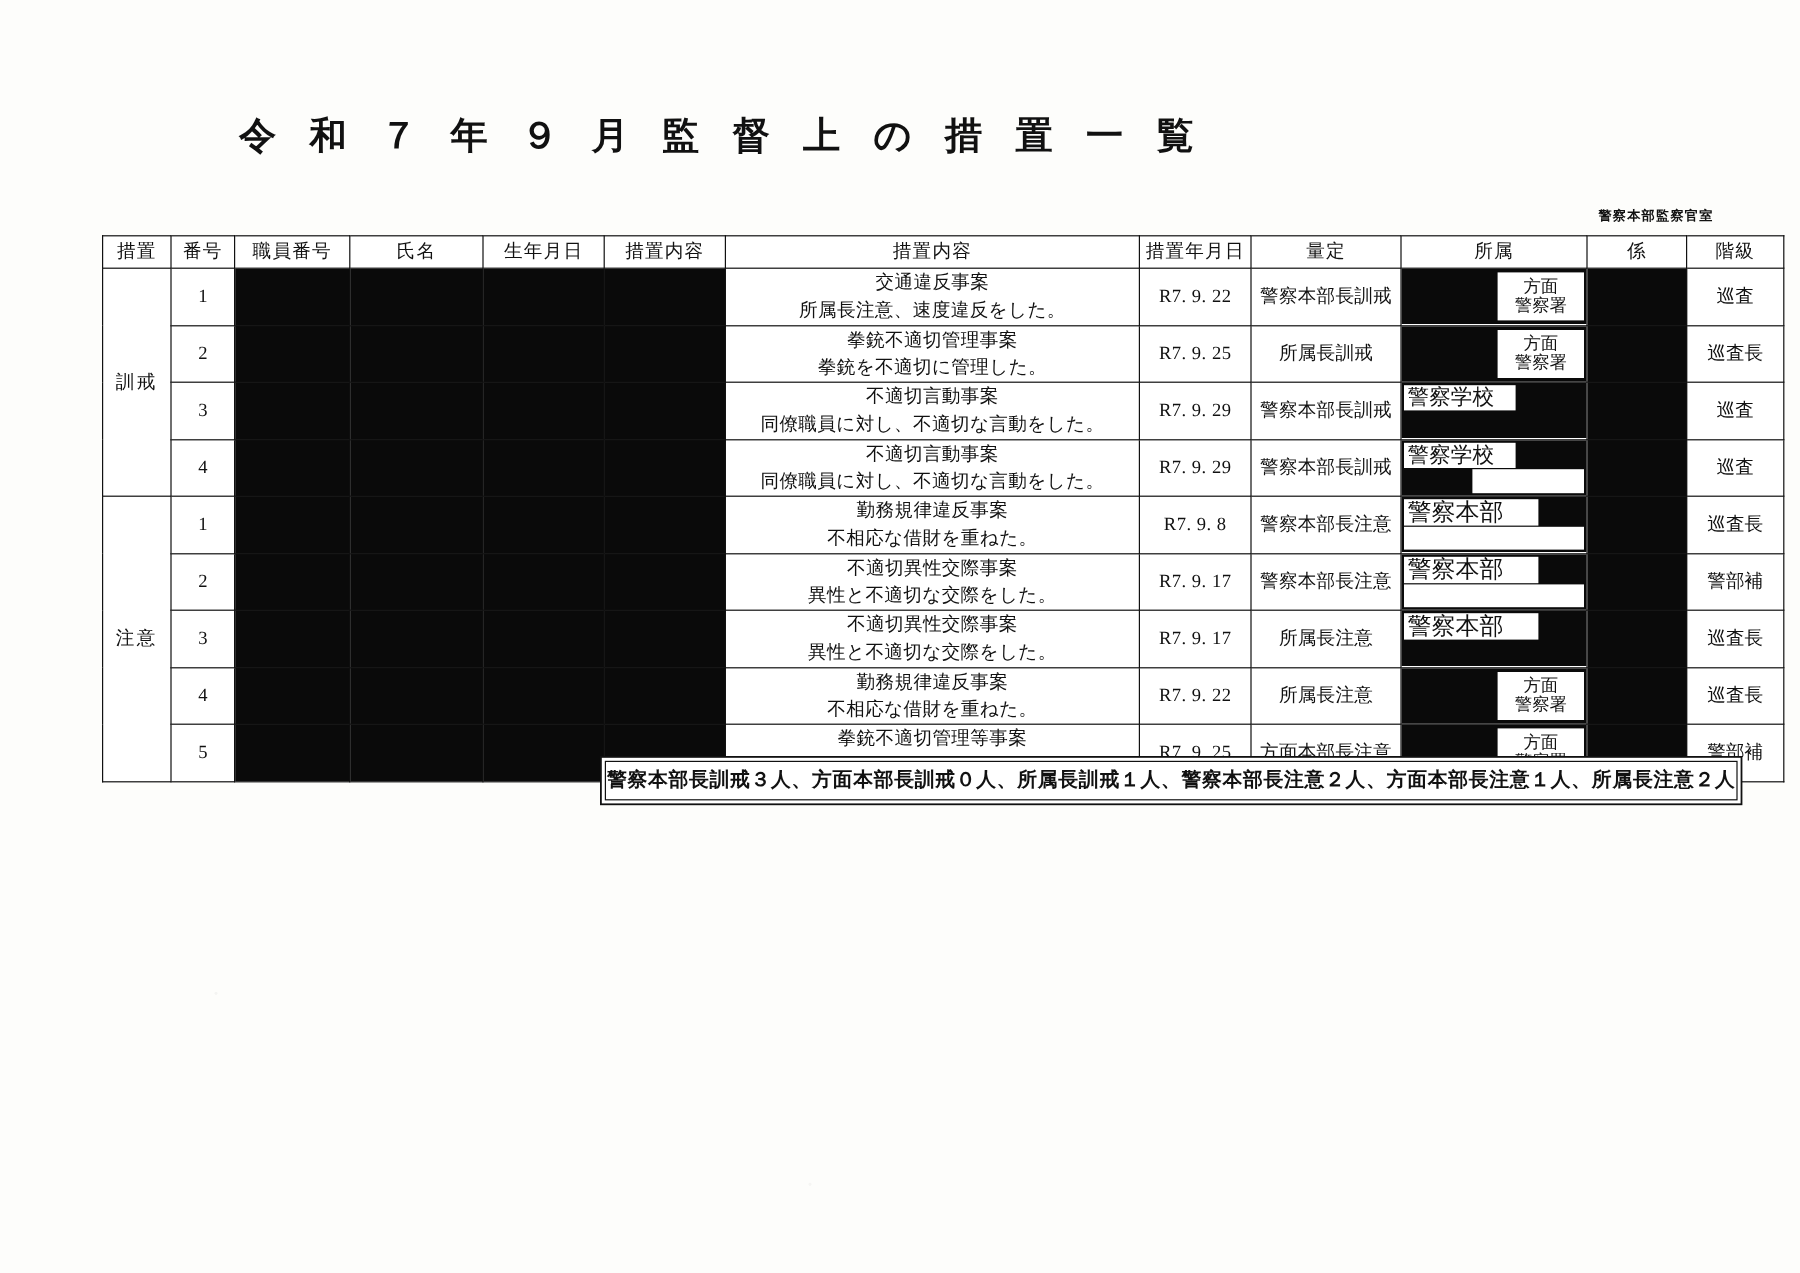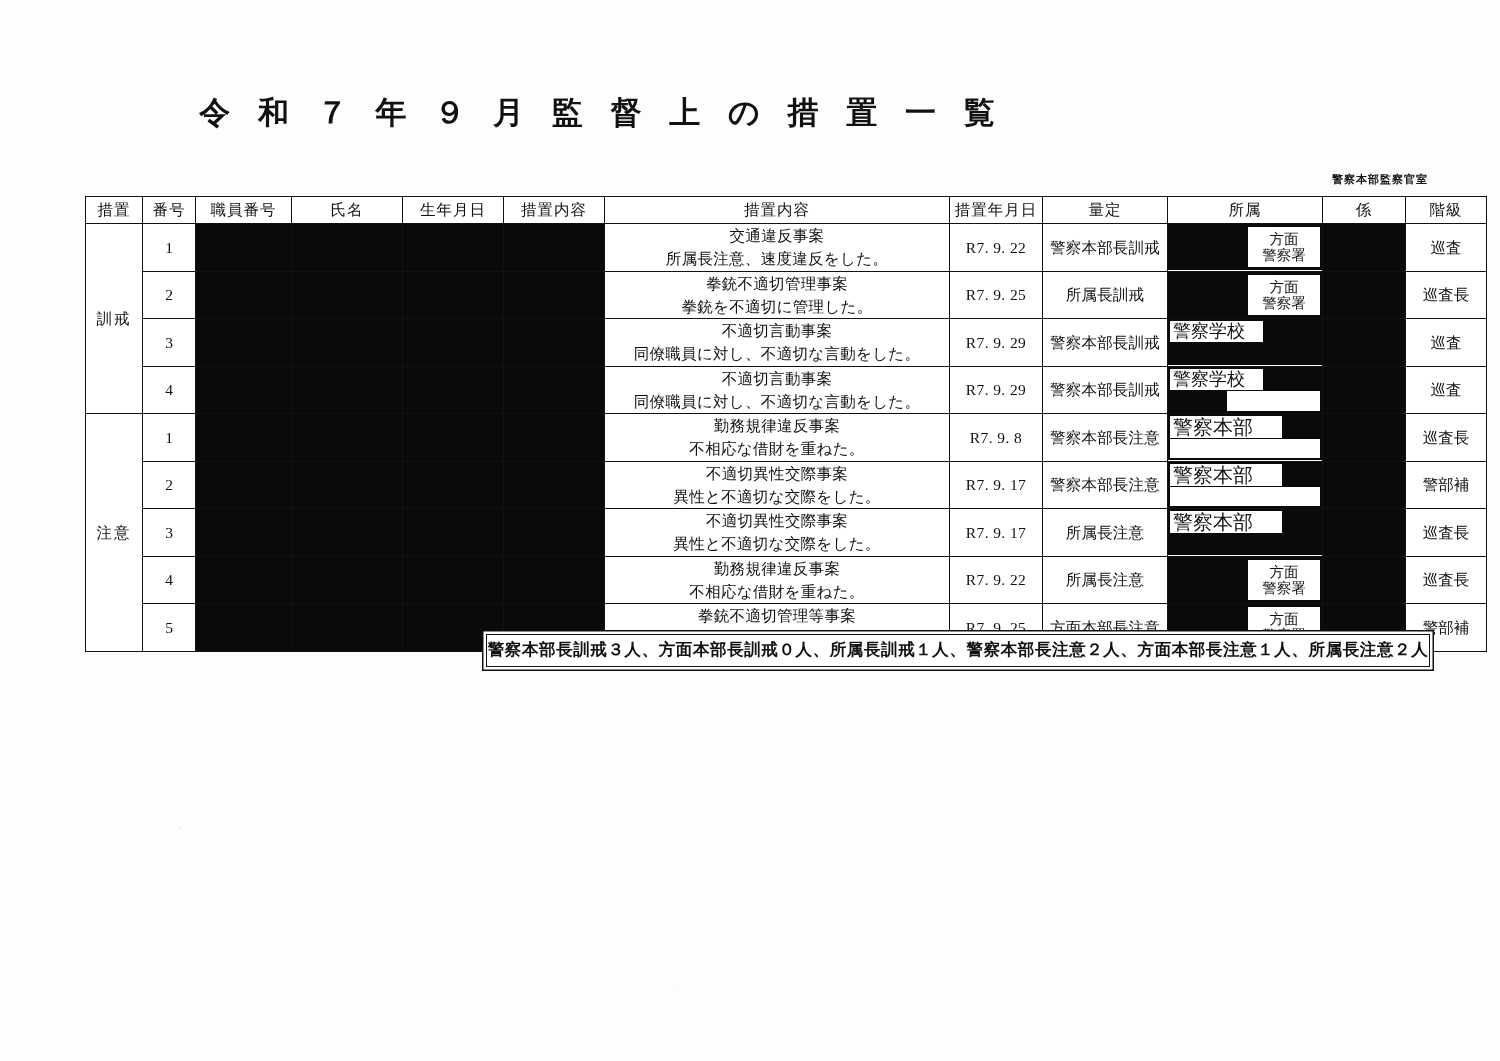--- a/index.html
+++ b/index.html
@@ -172,21 +172,21 @@
     left: 2px;
     right: 2px;
     top: 25px;
     bottom: 2px;
     background: #ffffff;
   }
 
   .summary {
     position: absolute;
     top: 634px;
-    left: 486px;
+    left: 504px;
     width: 942px;
     border: 1.5px solid #111111;
     box-shadow: 0 0 0 2.5px #ffffff, 0 0 0 4px #111111;
     background: #ffffff;
     text-align: center;
     font-size: 16.5px;
     font-weight: bold;
     padding: 4px 0 5px;
     letter-spacing: 0.6px;
   }

